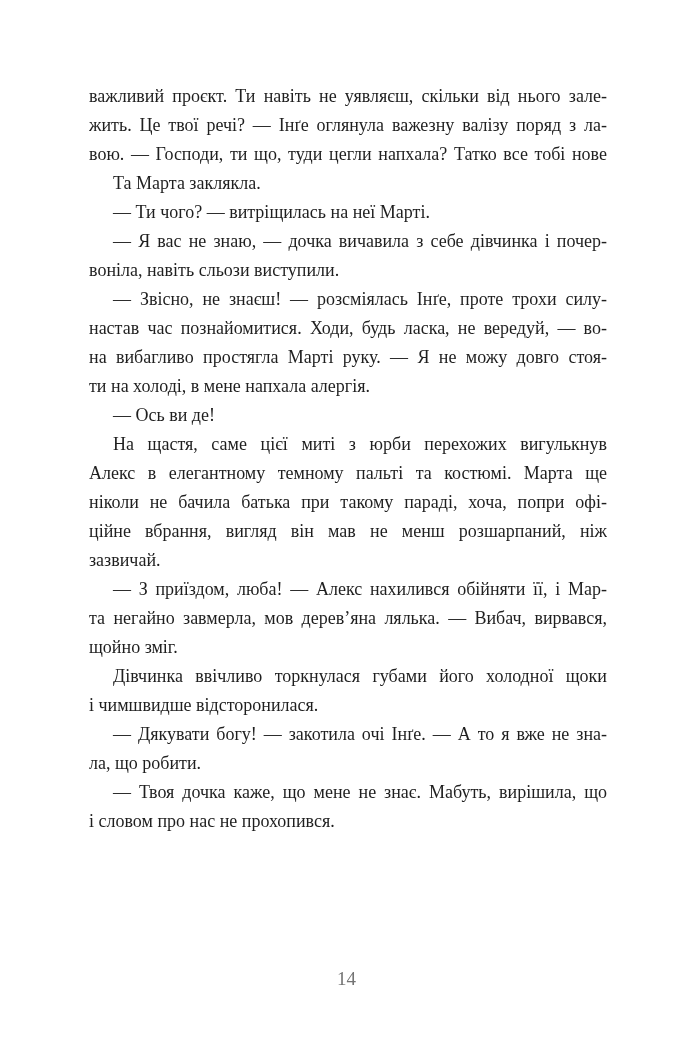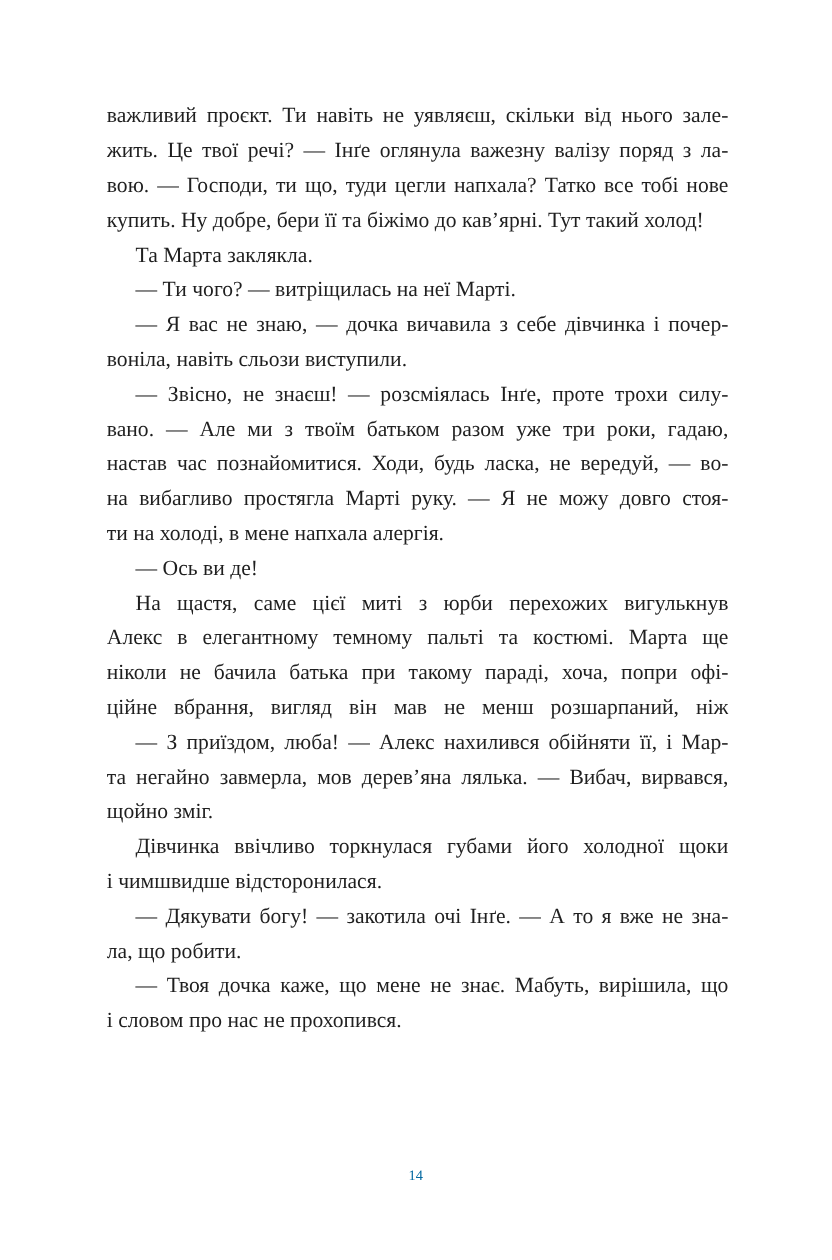--- a/index.html
+++ b/index.html
@@ -43,61 +43,60 @@
   }
   .para.indent .line.first {
     text-indent: 24px;
   }
   .page-number {
     position: absolute;
     top: 969px;
     left: 0;
     width: 100%;
     text-align: center;
-    font-size: 12px;
+    font-size: 19px;
     line-height: 20px;
-    color: #0369a1;
+    color: #737373;
   }
 </style>
 </head>
 <body>
 
 <div class="book-page" style="color: rgb(31, 31, 31); background: rgb(255, 255, 255);">
   <div class="text-block">
       <div class="para">
         <div class="line first">важливий проєкт. Ти навіть не уявляєш, скільки від нього зале-</div>
         <div class="line">жить. Це твої речі? — Інґе оглянула важезну валізу поряд з ла-</div>
         <div class="line">вою. — Господи, ти що, туди цегли напхала? Татко все тобі нове</div>
-        <div class="line last">купить. Ну добре, бери її та біжімо до кав’ярні. Тут такий холод!</div>
       </div>
       <div class="para indent">
         <div class="line first last">Та Марта заклякла.</div>
       </div>
       <div class="para indent">
         <div class="line first last">— Ти чого? — витріщилась на неї Марті.</div>
       </div>
       <div class="para indent">
         <div class="line first">— Я вас не знаю, — дочка вичавила з себе дівчинка і почер-</div>
         <div class="line last">воніла, навіть сльози виступили.</div>
       </div>
       <div class="para indent">
         <div class="line first">— Звісно, не знаєш! — розсміялась Інґе, проте трохи силу-</div>
-        <div class="line">вано. — Але ми з твоїм батьком разом уже три роки, гадаю,</div>
         <div class="line">настав час познайомитися. Ходи, будь ласка, не вередуй, — во-</div>
         <div class="line">на вибагливо простягла Марті руку. — Я не можу довго стоя-</div>
         <div class="line last">ти на холоді, в мене напхала алергія.</div>
       </div>
       <div class="para indent">
         <div class="line first last">— Ось ви де!</div>
       </div>
       <div class="para indent">
         <div class="line first">На щастя, саме цієї миті з юрби перехожих вигулькнув</div>
         <div class="line">Алекс в елегантному темному пальті та костюмі. Марта ще</div>
         <div class="line">ніколи не бачила батька при такому параді, хоча, попри офі-</div>
         <div class="line">ційне вбрання, вигляд він мав не менш розшарпаний, ніж</div>
+        <div class="line last">зазвичай.</div>
       </div>
       <div class="para indent">
         <div class="line first">— З приїздом, люба! — Алекс нахилився обійняти її, і Мар-</div>
         <div class="line">та негайно завмерла, мов дерев’яна лялька. — Вибач, вирвався,</div>
         <div class="line last">щойно зміг.</div>
       </div>
       <div class="para indent">
         <div class="line first">Дівчинка ввічливо торкнулася губами його холодної щоки</div>
         <div class="line last">і чимшвидше відсторонилася.</div>
       </div>

